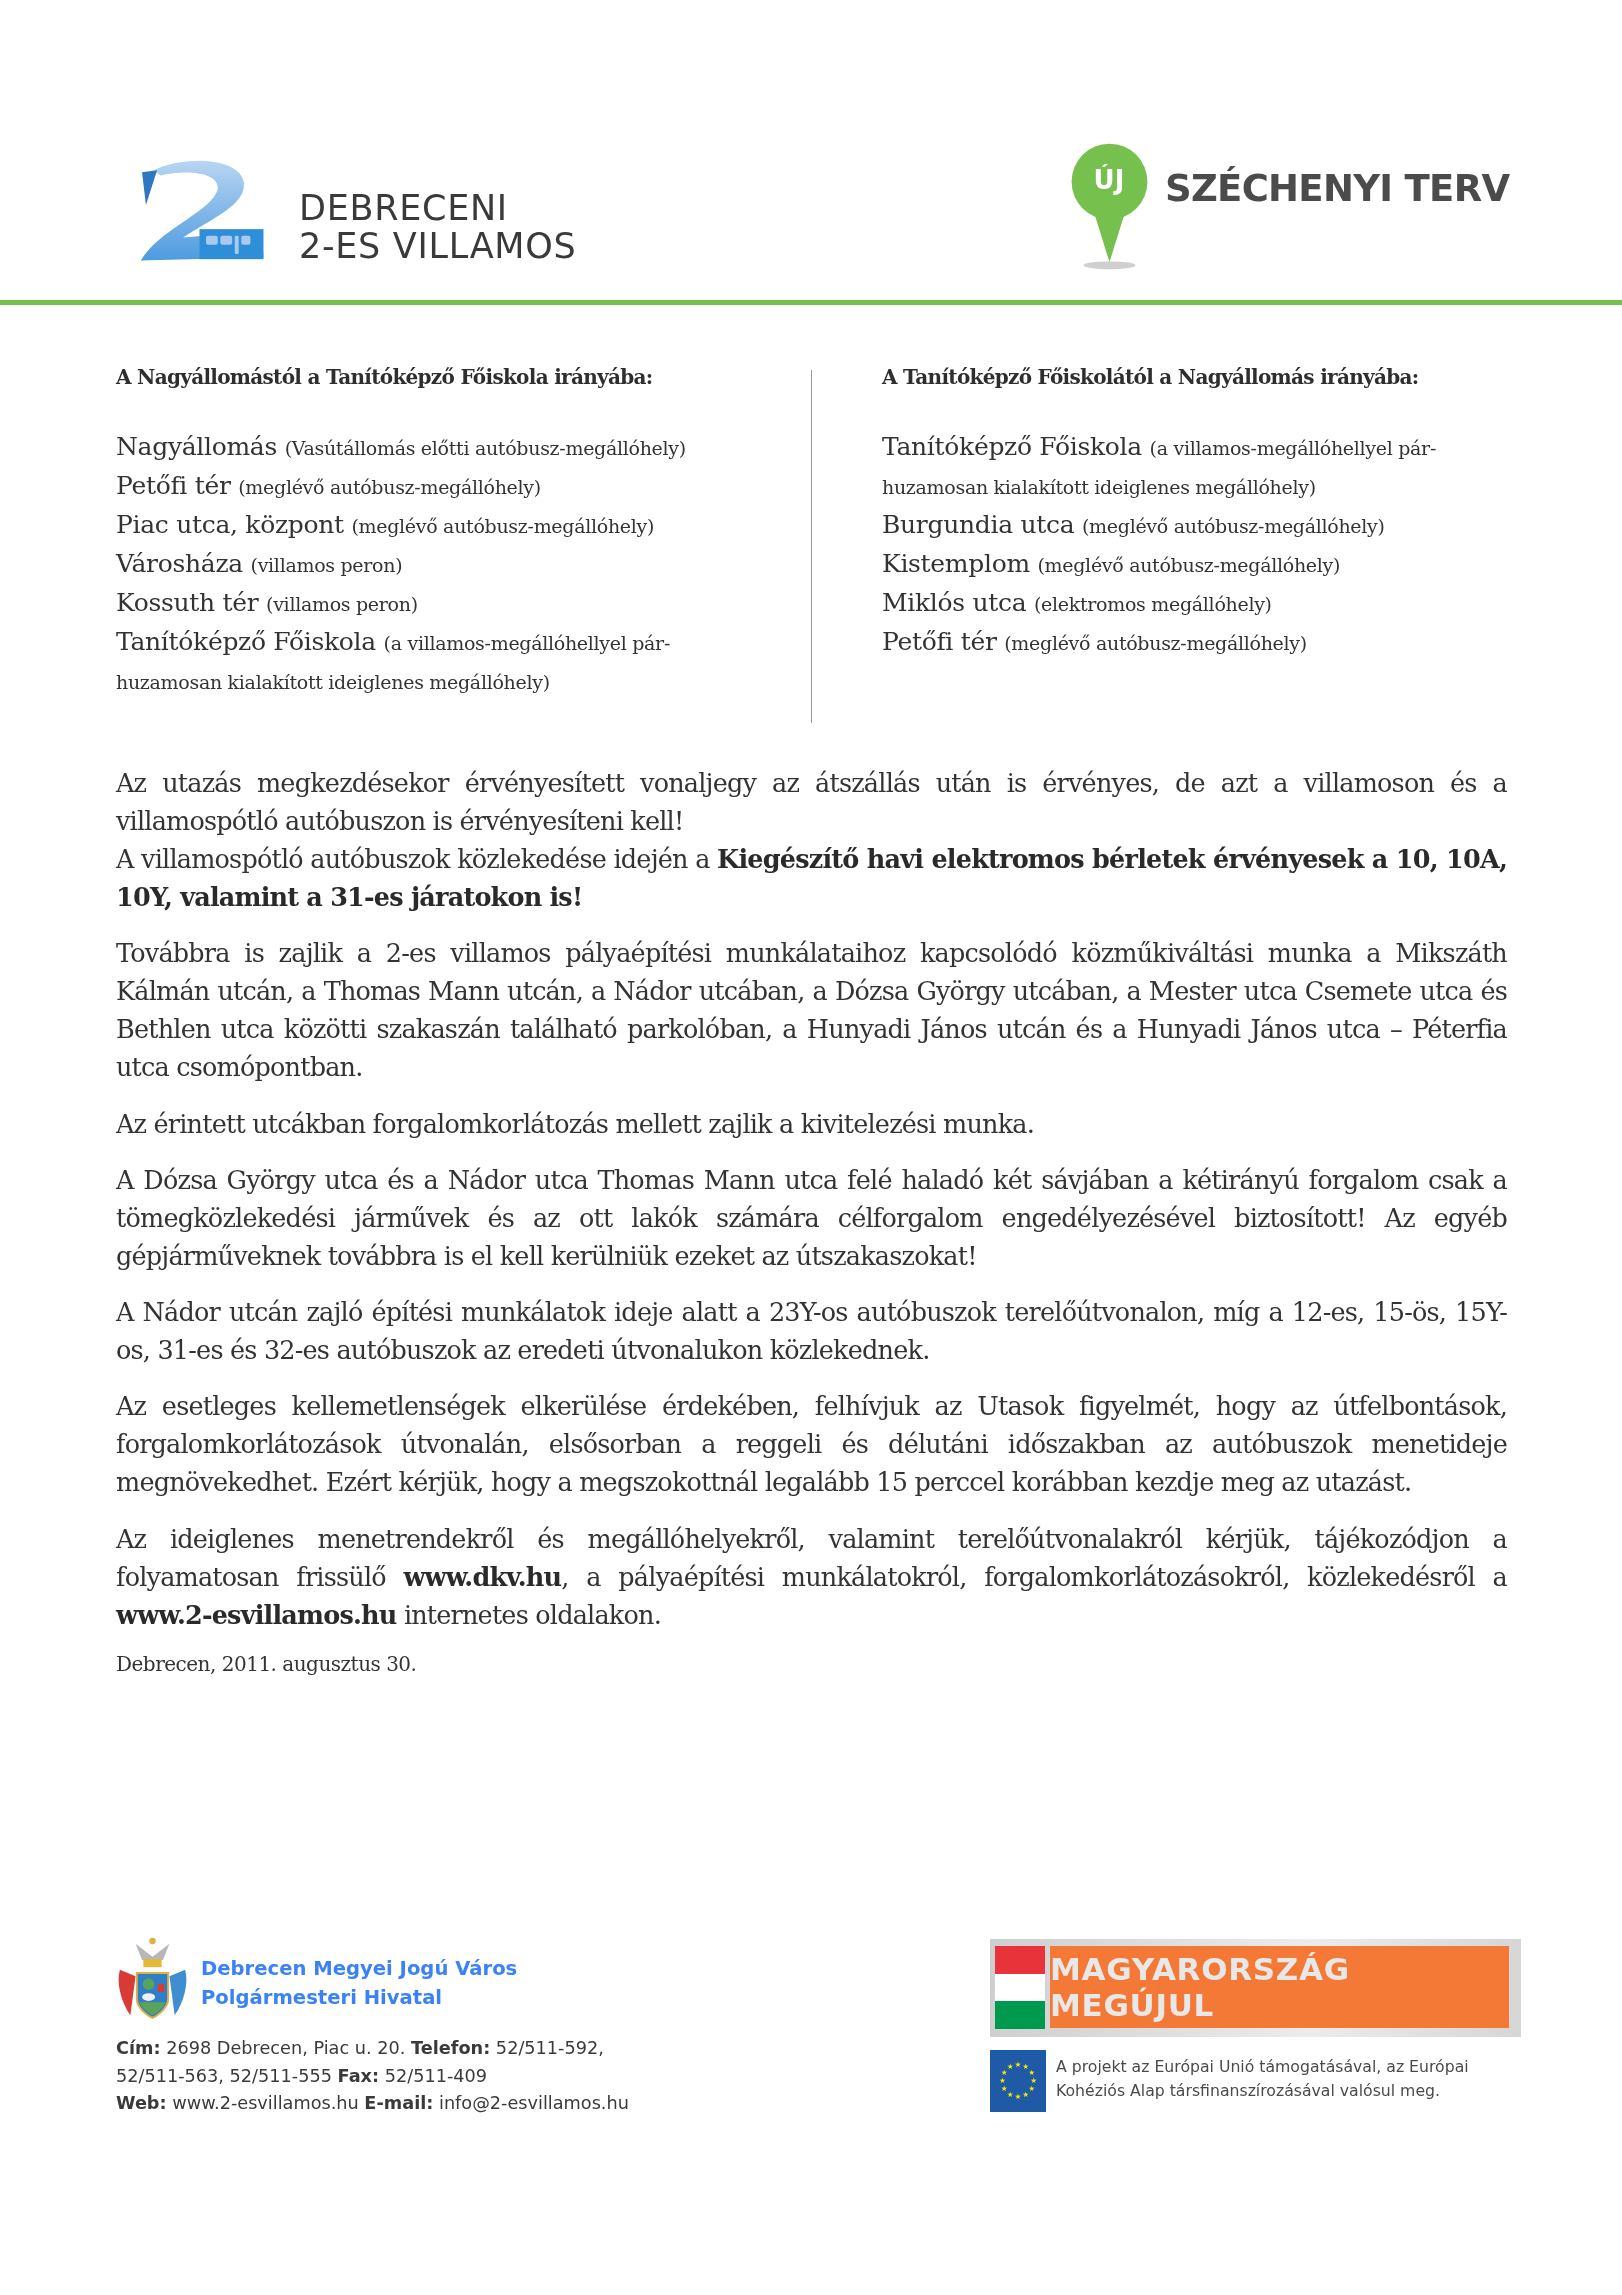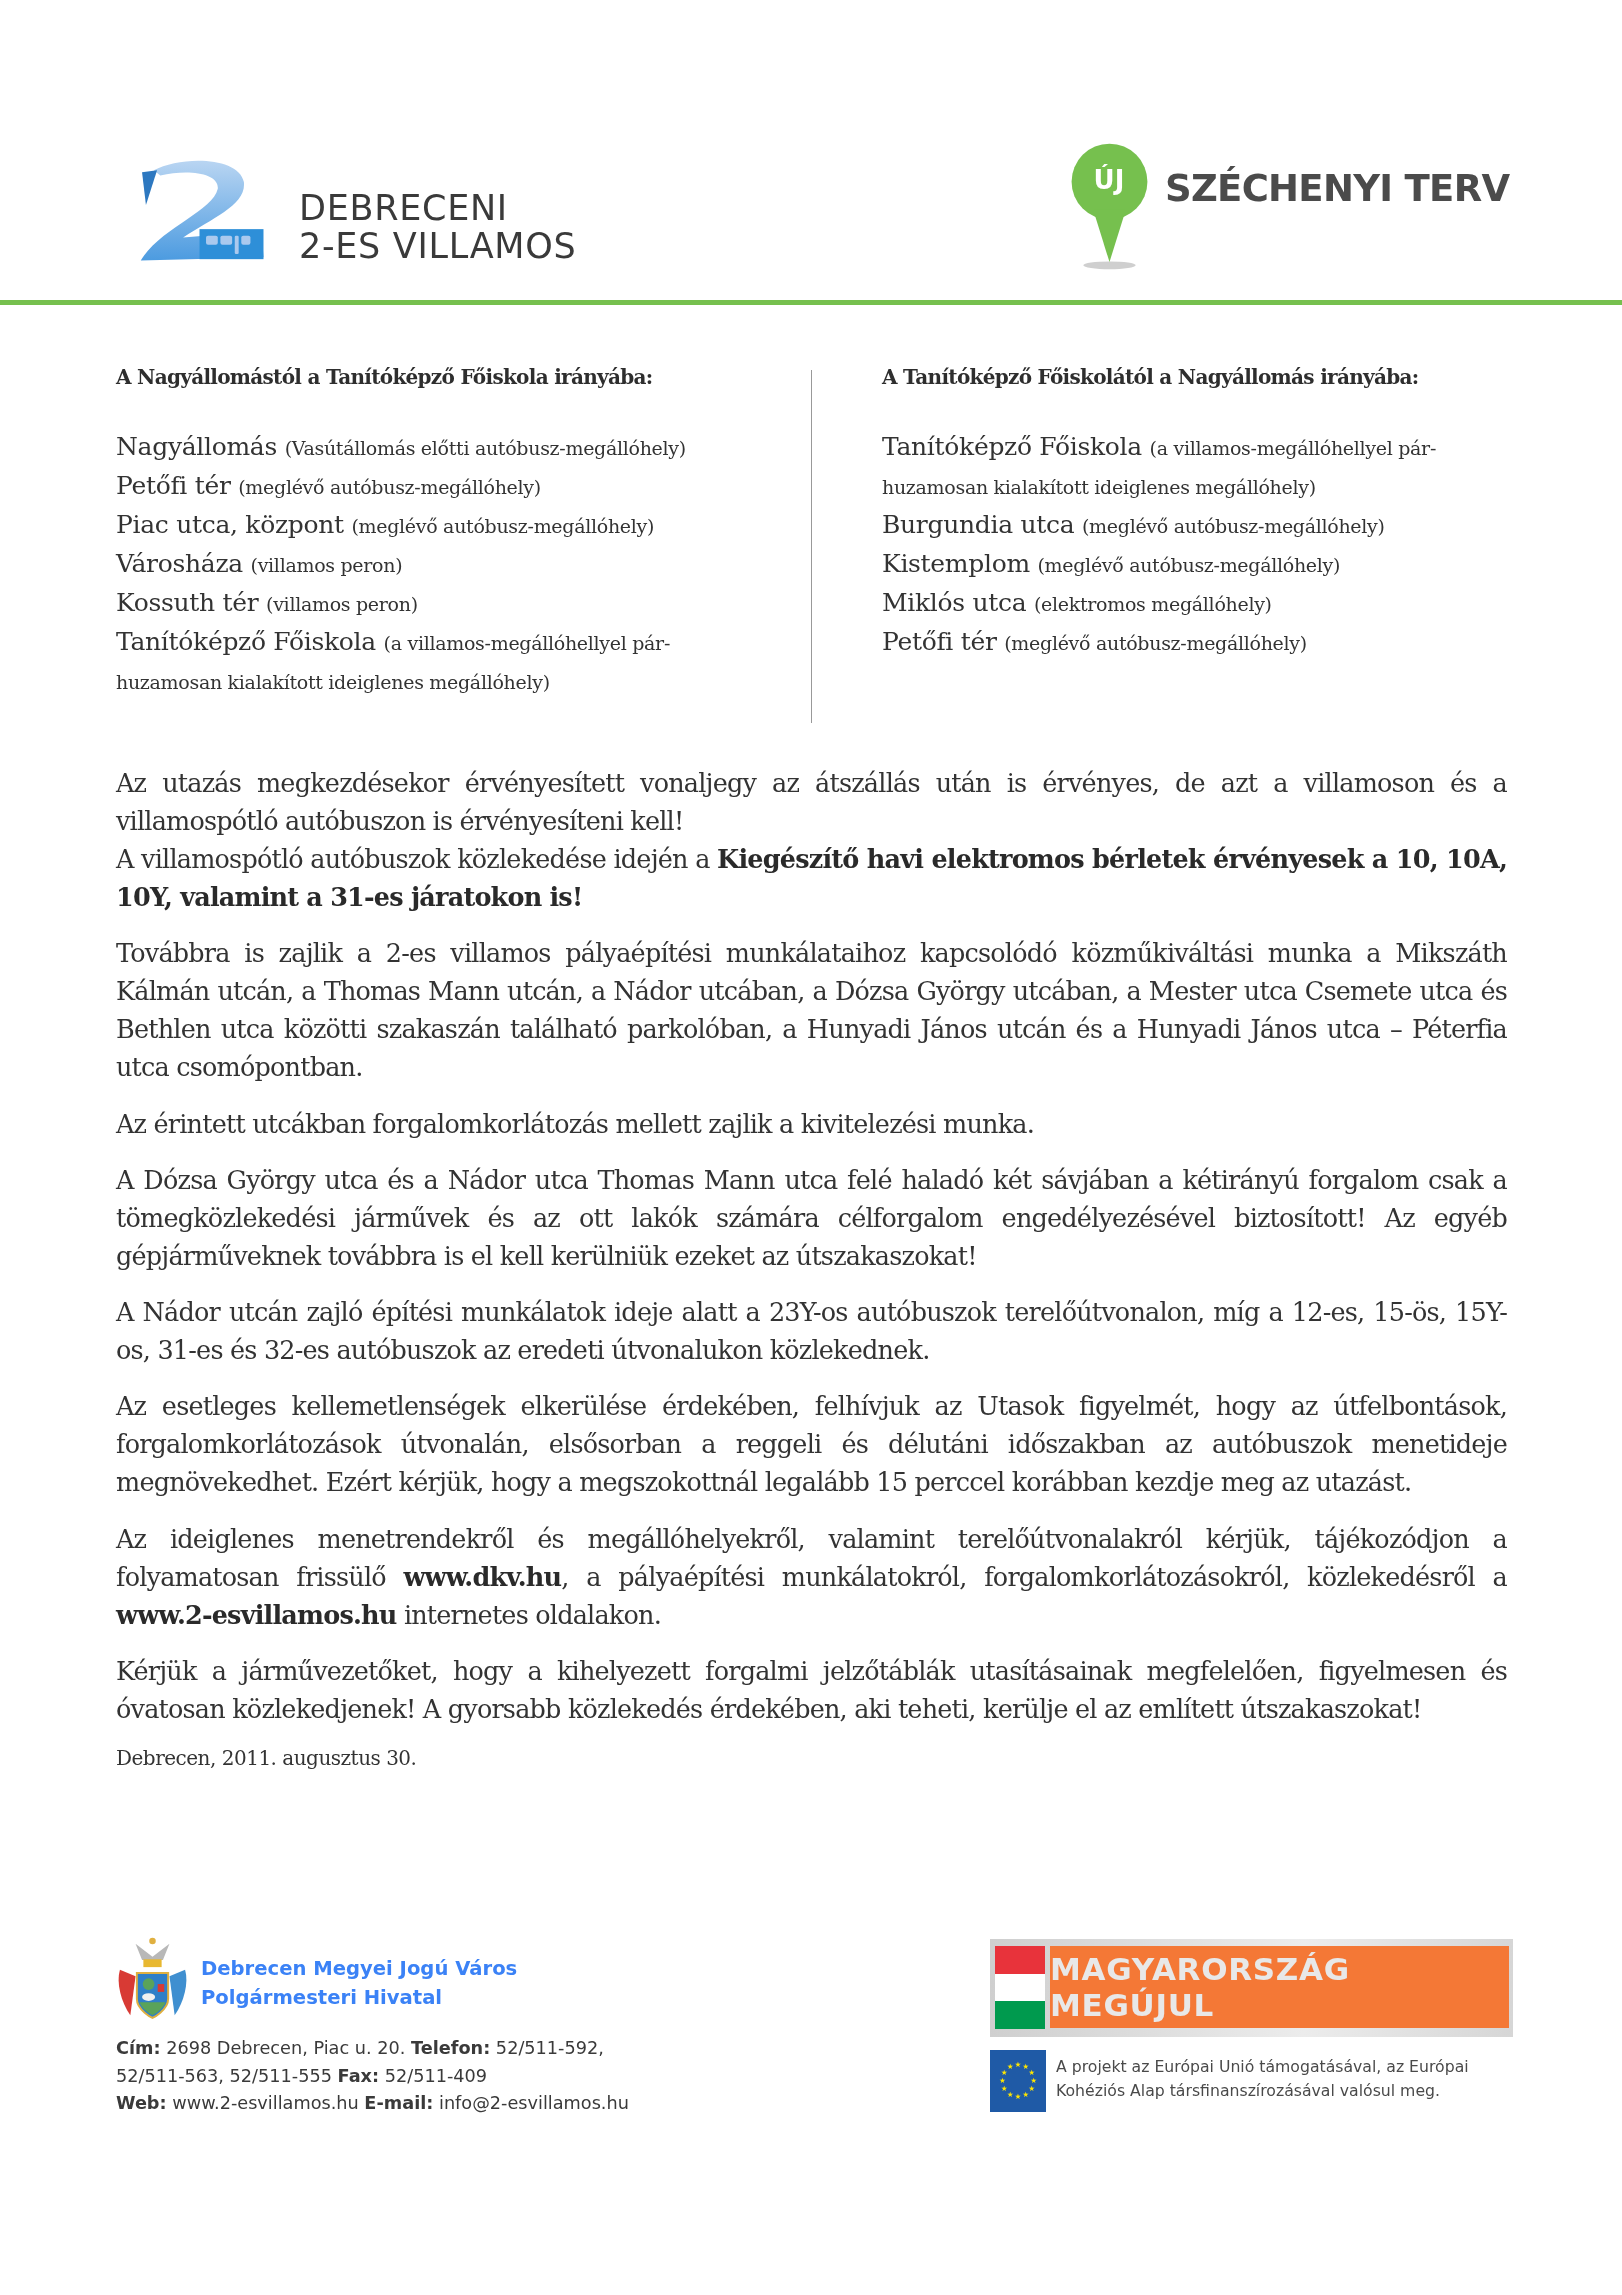--- a/index.html
+++ b/index.html
@@ -31,21 +31,21 @@
   .date { font-family: "DejaVu Serif", serif; font-size: 20px; color: #333; margin-top: 16px; letter-spacing: -0.5px; }
 
   
   .footer-left { position: absolute; left: 116px; top: 1937px; width: 654px; }
   .crest { position: absolute; left: 0; top: 0; width: 73px; height: 85px; }
   .org { position: absolute; left: 85px; top: 17px; font-family: "DejaVu Sans", sans-serif; font-weight: bold; font-size: 19.6px; line-height: 29px; color: #3b82f6; }
   .contact { position: absolute; left: 0; top: 98px; font-family: "DejaVu Sans", sans-serif; font-size: 17.7px; line-height: 27.5px; color: #3a3a3a; white-space: nowrap; }
   .contact b { font-weight: bold; }
 
   
-  .mm-logo { position: absolute; left: 990px; top: 1939px; width: 523px; height: 98px; background: linear-gradient(90deg, #cfcfcf, #ececec 60%, #d6d6d6); }
+  .mm-logo { position: absolute; left: 990px; top: 1939px; width: 523px; height: 98px; background: linear-gradient(90deg, #cfcfcf, #ececec 60%, #d6d6d6); padding-left: 8px; }
   .hu-flag { position: absolute; left: 4.6px; top: 7.2px; width: 50px; height: 82px; }
   .hu-flag div { height: 27.5px; }
   .mm-orange { position: absolute; left: 60px; top: 7.2px; width: 459px; height: 82px; background: #f47836; }
   .mm-text { position: absolute; left: 0; top: 0; width: 100%; height: 100%; display: flex; align-items: center; justify-content: center; font-family: "DejaVu Sans", sans-serif; font-weight: bold; font-size: 31px; color: #e8e8e8; letter-spacing: 0.7px; }
   .eu-flag { position: absolute; left: 990px; top: 2050px; width: 56px; height: 62px; background: #1f5aa6; }
   .eu-text { position: absolute; left: 1056px; top: 2055px; font-family: "DejaVu Sans", sans-serif; font-size: 15.7px; line-height: 23.6px; color: #4a4a4a; white-space: nowrap; }
 </style>
 </head>
 <body>
 
@@ -110,21 +110,20 @@
     <span>A villamospótló autóbuszok közlekedése idején a </span><b>Kiegészítő havi elektromos bérletek érvényesek a 10, 10A, 10Y, valamint a 31-es járatokon is!</b>
   </p>
   <p class="para">Továbbra is zajlik a 2-es villamos pályaépítési munkálataihoz kapcsolódó közműkiváltási munka a Mikszáth Kálmán utcán, a Thomas Mann utcán, a Nádor utcában, a Dózsa György utcában, a Mester utca Csemete utca és Bethlen utca közötti szakaszán található parkolóban, a Hunyadi János utcán és a Hunyadi János utca – Péterfia utca csomópontban.</p>
   <p class="para">Az érintett utcákban forgalomkorlátozás mellett zajlik a kivitelezési munka.</p>
   <p class="para">A Dózsa György utca és a Nádor utca Thomas Mann utca felé haladó két sávjában a kétirányú forgalom csak a tömegközlekedési járművek és az ott lakók számára célforgalom engedélyezésével biztosított! Az egyéb gépjárműveknek továbbra is el kell kerülniük ezeket az útszakaszokat!</p>
   <p class="para">A Nádor utcán zajló építési munkálatok ideje alatt a 23Y-os autóbuszok terelőútvonalon, míg a 12-es, 15-ös, 15Y-os, 31-es és 32-es autóbuszok az eredeti útvonalukon közlekednek.</p>
   <p class="para">Az esetleges kellemetlenségek elkerülése érdekében, felhívjuk az Utasok figyelmét, hogy az útfelbontások, forgalomkorlátozások útvonalán, elsősorban a reggeli és délutáni időszakban az autóbuszok menetideje megnövekedhet. Ezért kérjük, hogy a megszokottnál legalább 15 perccel korábban kezdje meg az utazást.</p>
   <p class="para">
     <span>Az ideiglenes menetrendekről és megállóhelyekről, valamint terelőútvonalakról kérjük, tájékozódjon a folyamatosan frissülő </span><b>www.dkv.hu</b><span>, a pályaépítési munkálatokról, forgalomkorlátozásokról, közlekedésről a </span><b>www.2-esvillamos.hu</b><span> internetes oldalakon.</span>
   </p>
-  <p class="para">Kérjük a járművezetőket, hogy a kihelyezett forgalmi jelzőtáblák utasításainak megfelelően, figyelmesen és óvatosan közlekedjenek! A gyorsabb közlekedés érdekében, aki teheti, kerülje el az említett útszakaszokat!</p>
   <div class="date">Debrecen, 2011. augusztus 30.</div>
 </div>
 
 <div class="footer-left">
   <svg class="crest" viewBox="0 0 112 130">
     <path d="M30 10 L56 30 L82 10 L72 35 L40 35 Z" fill="#b8b8b8"></path>
     <circle cx="56" cy="6" r="5" fill="#e0b040"></circle>
     <rect x="42" y="34" width="28" height="12" fill="#e8b830"></rect>
     <path d="M6 50 C0 70 8 100 22 120 L30 60 Z" fill="#d83a34"></path>
     <path d="M106 50 C112 70 104 100 90 120 L82 60 Z" fill="#3f8fd0"></path>

